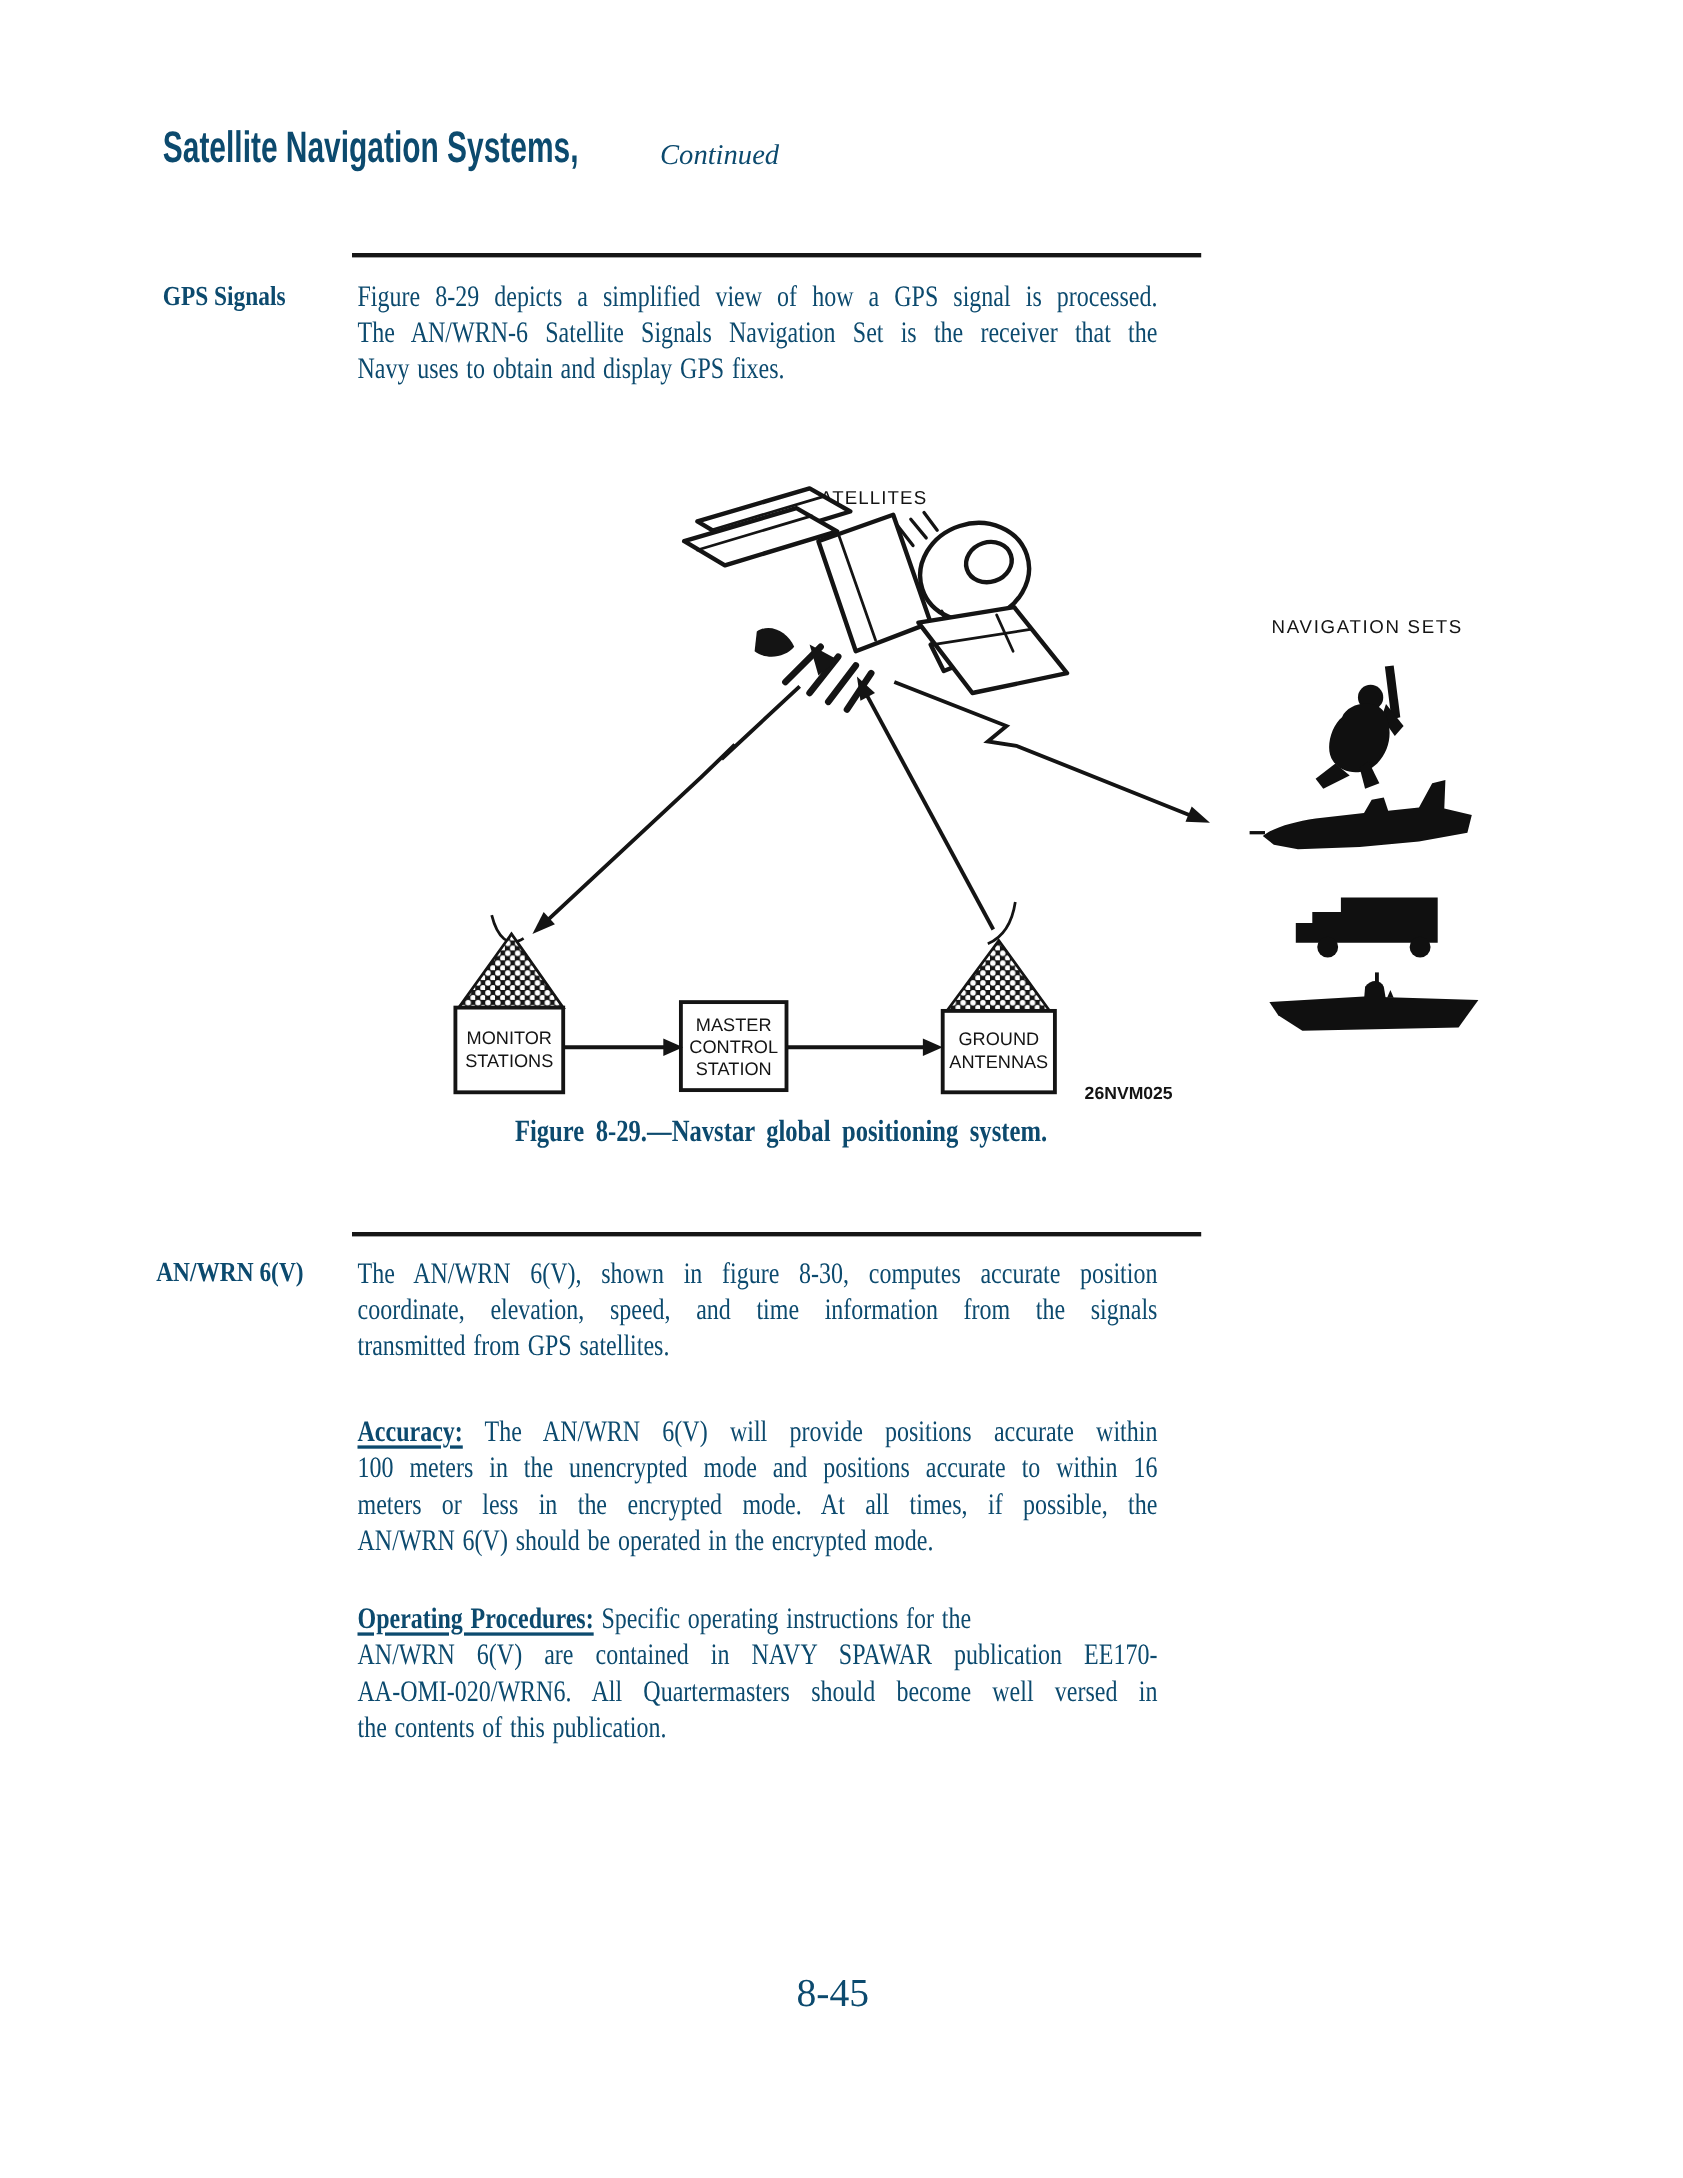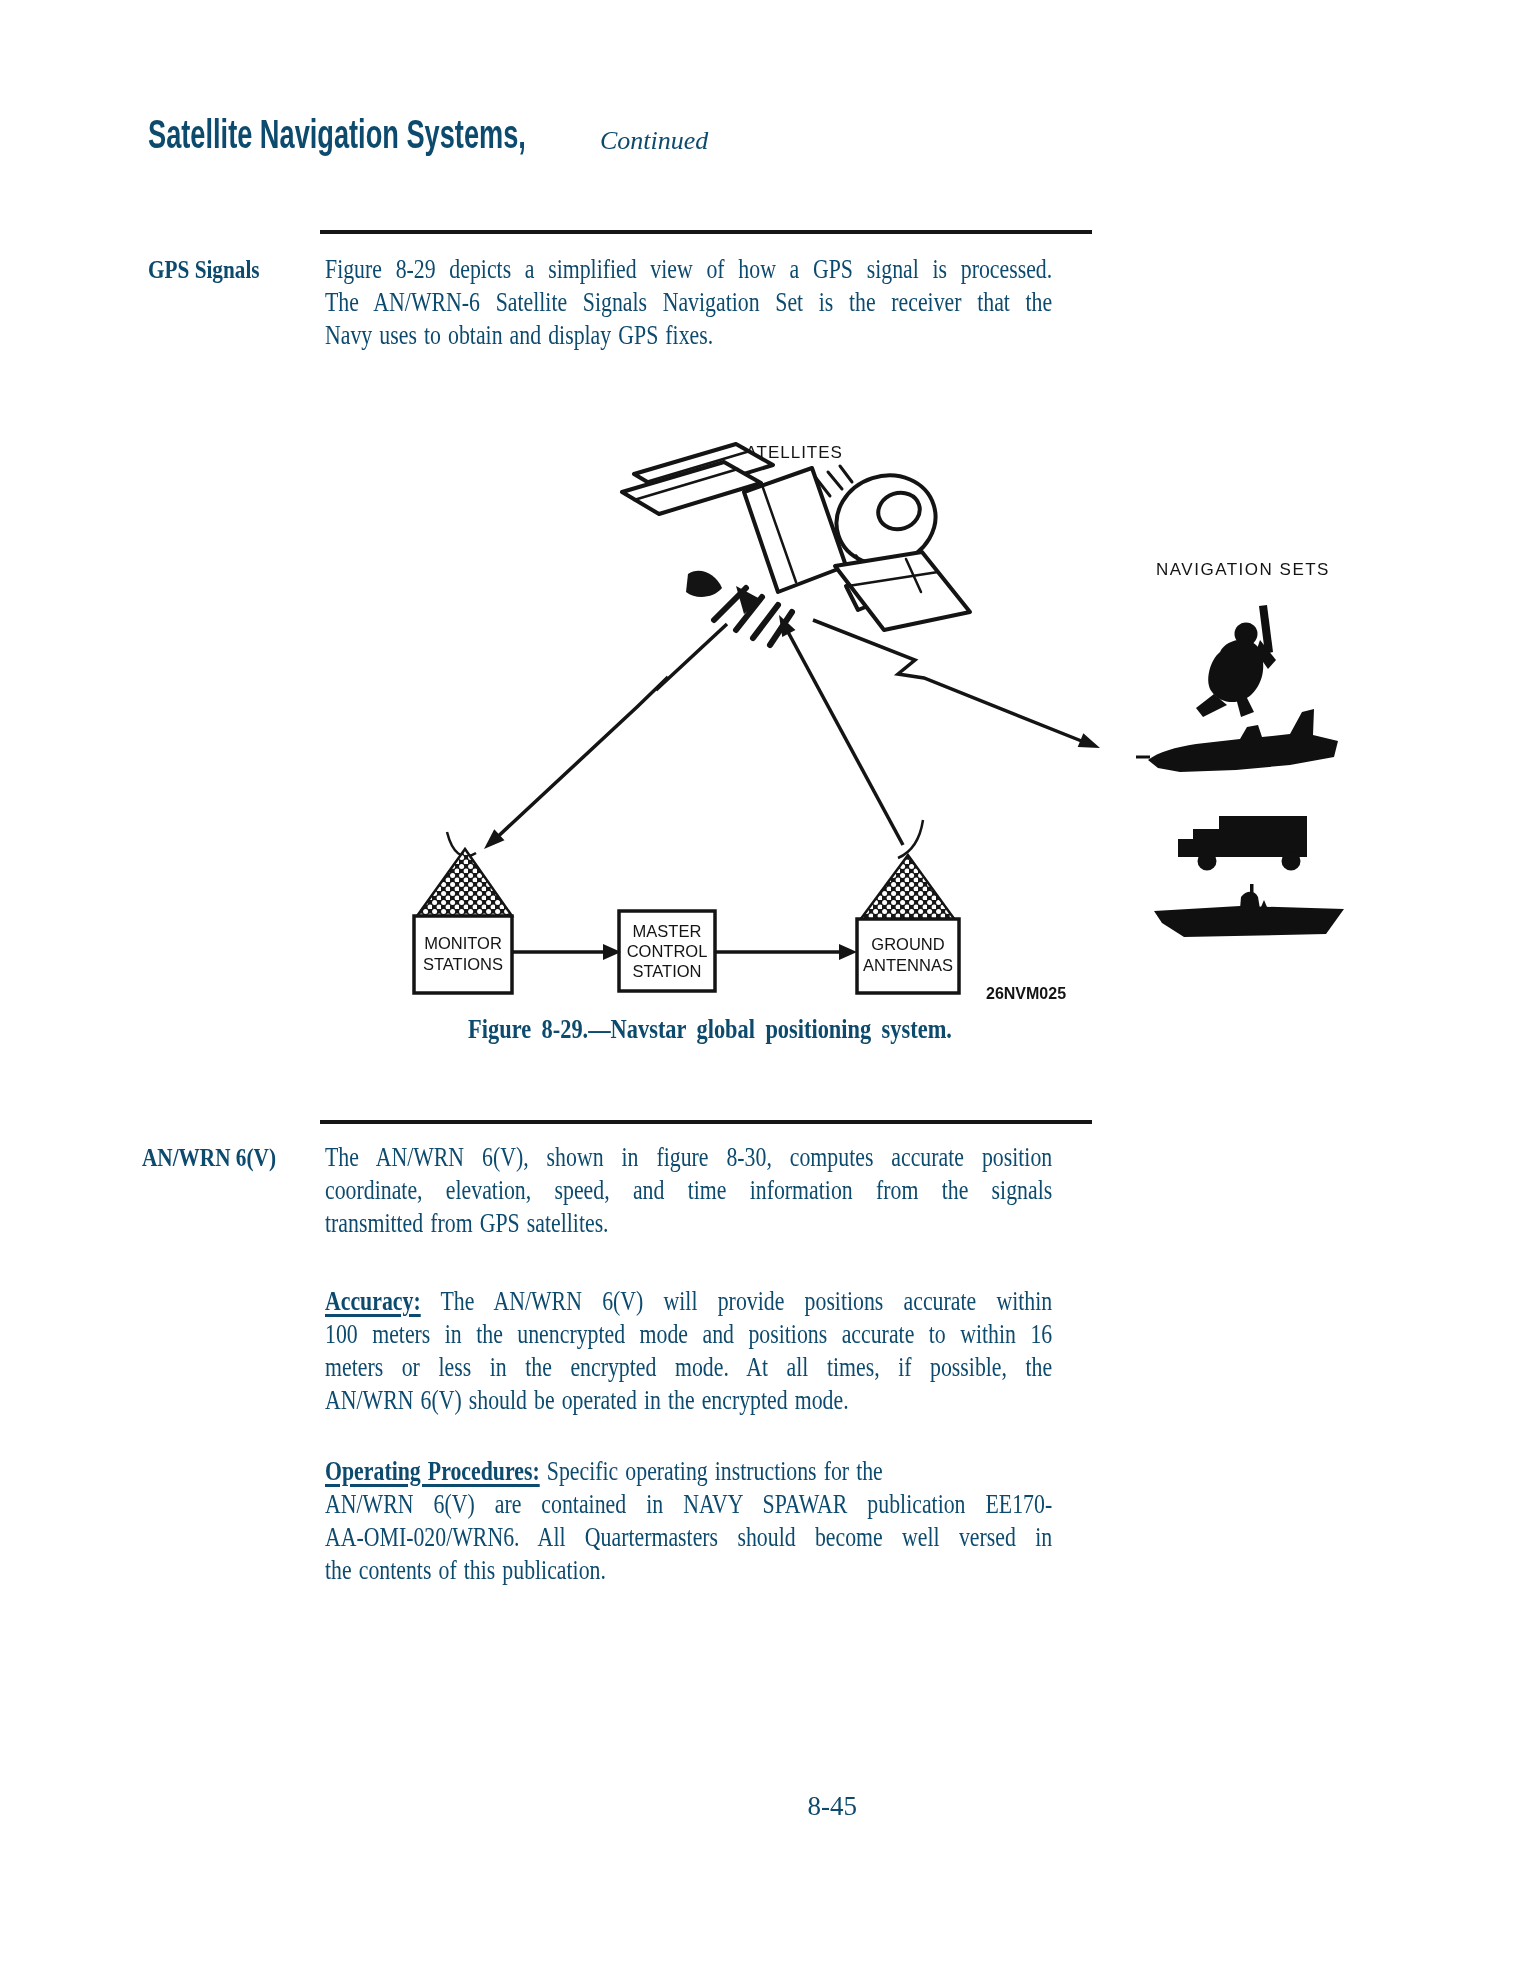--- a/index.html
+++ b/index.html
@@ -12,21 +12,21 @@
   .rule{background:#161616;height:4px;}
   .side-head{font-weight:bold;font-size:25px;white-space:nowrap;transform:scaleX(0.85);
         transform-origin:0 0;line-height:33px;}
   .textcol{width:900px;transform:scaleX(0.808);transform-origin:0 0;}
   .jl{font-size:27px;line-height:33px;white-space:nowrap;word-spacing:2px;
       text-align:justify;text-align-last:justify;text-justify:inter-word;width:900px;}
   .jl.last{text-align-last:left;}
   .lead{font-weight:bold;text-decoration:underline;text-decoration-thickness:2.5px;text-underline-offset:4px;}
   .caption{font-weight:bold;font-size:28px;white-space:nowrap;word-spacing:6px;
       transform:scaleX(0.8);transform-origin:50% 0;text-align:center;width:740px;}
-  .pagenum{font-size:27px;text-align:right;width:200px;}
+  .pagenum{font-size:36px;text-align:center;width:200px;}
   svg text{font-family:"Liberation Sans", sans-serif;fill:#141414;}
   .figline{stroke:#141414;fill:none;}
 </style>
 </head>
 <body>
 
 <div class="page">
 
   <div class="abs title-bold" style="left:148px;top:112px;">Satellite Navigation Systems,</div>
   <div class="abs title-suffix" style="left:600px;top:126px;">Continued</div>

